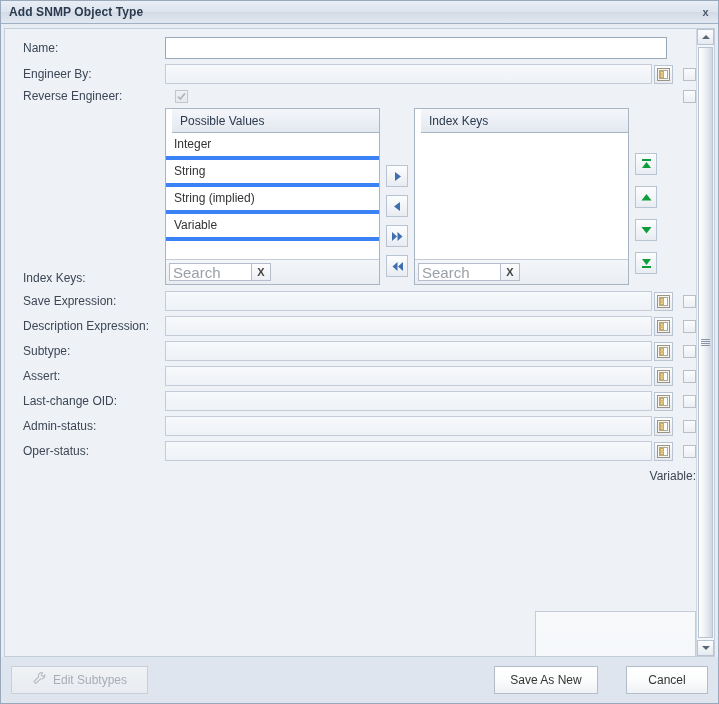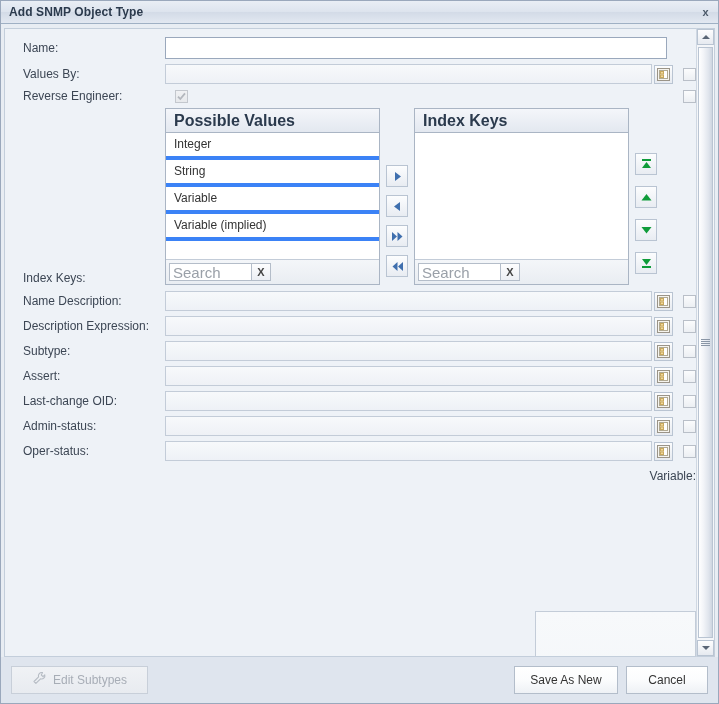--- a/index.html
+++ b/index.html
@@ -144,21 +144,21 @@
     width:215px;height:177px;box-sizing:border-box;
     border:1px solid #aab5c4;
     background:#fff;
     display:flex;flex-direction:column;
   }
   .lb-head{
     flex:0 0 24px;box-sizing:border-box;
     background:linear-gradient(to bottom,#f4f6fa,#e3e8f0);
     border-bottom:1px solid #aab5c4;
     display:flex;align-items:center;padding-left:8px;
-    font-weight:bold;font-size:16px;color:#2b3a4d;
+    font-weight:normal;font-size:12px;color:#2b3a4d;margin-left:6px;
   }
   .lb-items{flex:1 1 auto;overflow:hidden;background:#fff;}
   .lb-item{
     height:23px;line-height:23px;
     padding-left:8px;font-size:12px;color:#333;
     border-bottom:4px solid #3b82f6;
     cursor:pointer;
   }
   .lb-foot{
     flex:0 0 25px;box-sizing:border-box;
@@ -207,20 +207,21 @@
   .ta-cb{flex:0 0 13px;width:13px;height:13px;margin-left:10px;margin-top:3px;
     box-sizing:border-box;border:1px solid #b9bfc8;
     background:linear-gradient(to bottom,#fbfcfd,#eceff3);cursor:pointer;}
   
   .footer{
     flex:0 0 46px;height:46px;
     background:#dfe5ee;
     display:flex;align-items:center;
     padding:0 10px;
     box-sizing:border-box;
+    gap:20px;
   }
   .btn{
     height:28px;box-sizing:border-box;
     border:1px solid #b3bdca;
     background:linear-gradient(to bottom,#ffffff 0%,#fbfcfd 50%,#eef1f5 100%);
     font-family:"Liberation Sans",sans-serif;font-size:12px;color:#333;
     display:flex;align-items:center;justify-content:center;
     cursor:pointer;
   }
   .btn-edit{
@@ -246,21 +247,21 @@
 
     <div class="content">
       <div class="inner">
 
         <div class="row">
           <span class="lbl">Name:</span>
           <input class="fld active f-name" type="text" placeholder="" style="">
         </div>
 
         <div class="row">
-          <span class="lbl">Values By:</span>
+          <span class="lbl">Engineer By:</span>
           <input class="fld f-std" type="text" placeholder="" style="">
           <span class="picker">
             <svg width="13" height="13" viewBox="0 0 13 13">
               <rect x="0.5" y="0.5" width="12" height="12" fill="#f6f4ee" stroke="#9a9488"></rect>
               <rect x="2.5" y="2.5" width="8" height="8" fill="#ffffff" stroke="#b0a992"></rect>
               <rect x="3.5" y="3.5" width="3" height="2.5" fill="#f0d79a" stroke="#c8a85c"></rect>
               <rect x="3.5" y="7" width="3" height="2.5" fill="#f0d79a" stroke="#c8a85c"></rect>
             </svg>
           </span>
           <span class="cbox"></span>
@@ -279,22 +280,22 @@
         </div>
 
         <div class="dual">
           <span class="dual-lbl">Index Keys:</span>
 
           <div class="listbox">
             <div class="lb-head">Possible Values</div>
             <div class="lb-items">
               <div class="lb-item">Integer</div>
               <div class="lb-item">String</div>
+              <div class="lb-item">String (implied)</div>
               <div class="lb-item">Variable</div>
-              <div class="lb-item">Variable (implied)</div>
             </div>
             <div class="lb-foot">
               <input class="search-in" type="text" placeholder="Search" style="">
               <span class="search-x">X</span>
             </div>
           </div>
 
           <div class="arrowcol">
             <span class="abtn">
               <svg width="11" height="11" viewBox="0 0 11 11">
@@ -349,21 +350,21 @@
             <span class="abtn">
               <svg width="13" height="12" viewBox="0 0 13 12">
                 <path d="M6.5 8 L2 2 L11 2 Z" fill="#0f9c3a"></path>
                 <rect x="2" y="9" width="9" height="2" fill="#0f9c3a"></rect>
               </svg>
             </span>
           </div>
         </div>
 
         <div class="row">
-          <span class="lbl">Name Description:</span>
+          <span class="lbl">Save Expression:</span>
           <input class="fld f-std" type="text" placeholder="" style="">
           <span class="picker">
             <svg width="13" height="13" viewBox="0 0 13 13">
               <rect x="0.5" y="0.5" width="12" height="12" fill="#f6f4ee" stroke="#9a9488"></rect>
               <rect x="2.5" y="2.5" width="8" height="8" fill="#ffffff" stroke="#b0a992"></rect>
               <rect x="3.5" y="3.5" width="3" height="2.5" fill="#f0d79a" stroke="#c8a85c"></rect>
               <rect x="3.5" y="7" width="3" height="2.5" fill="#f0d79a" stroke="#c8a85c"></rect>
             </svg>
           </span>
           <span class="cbox"></span>

